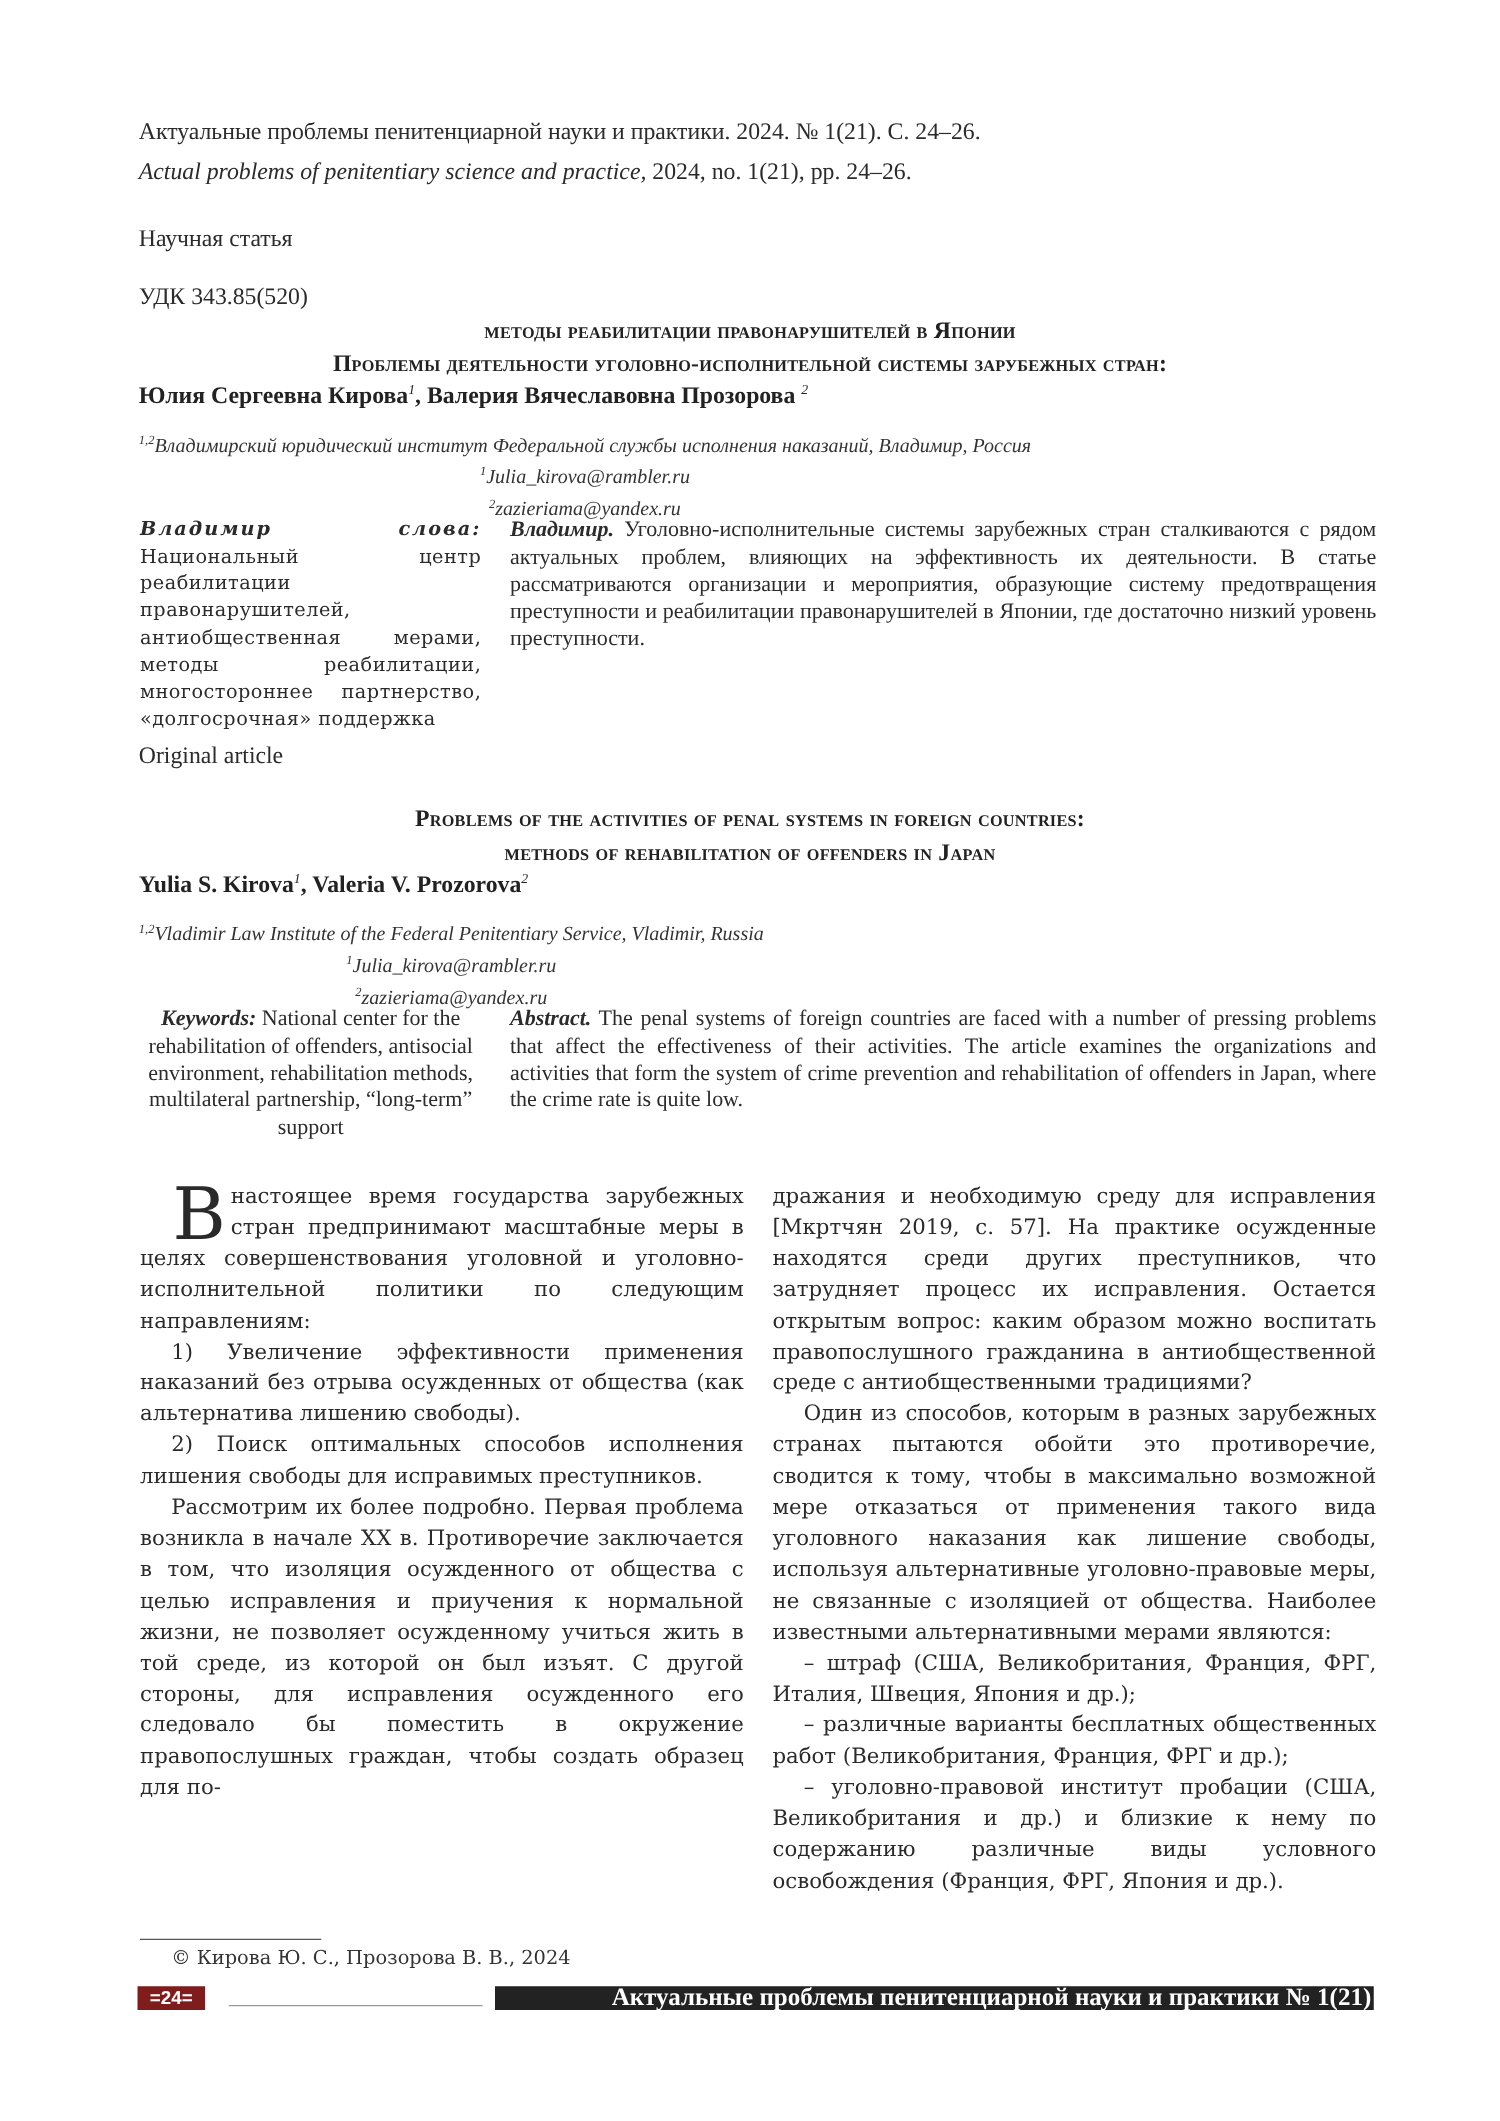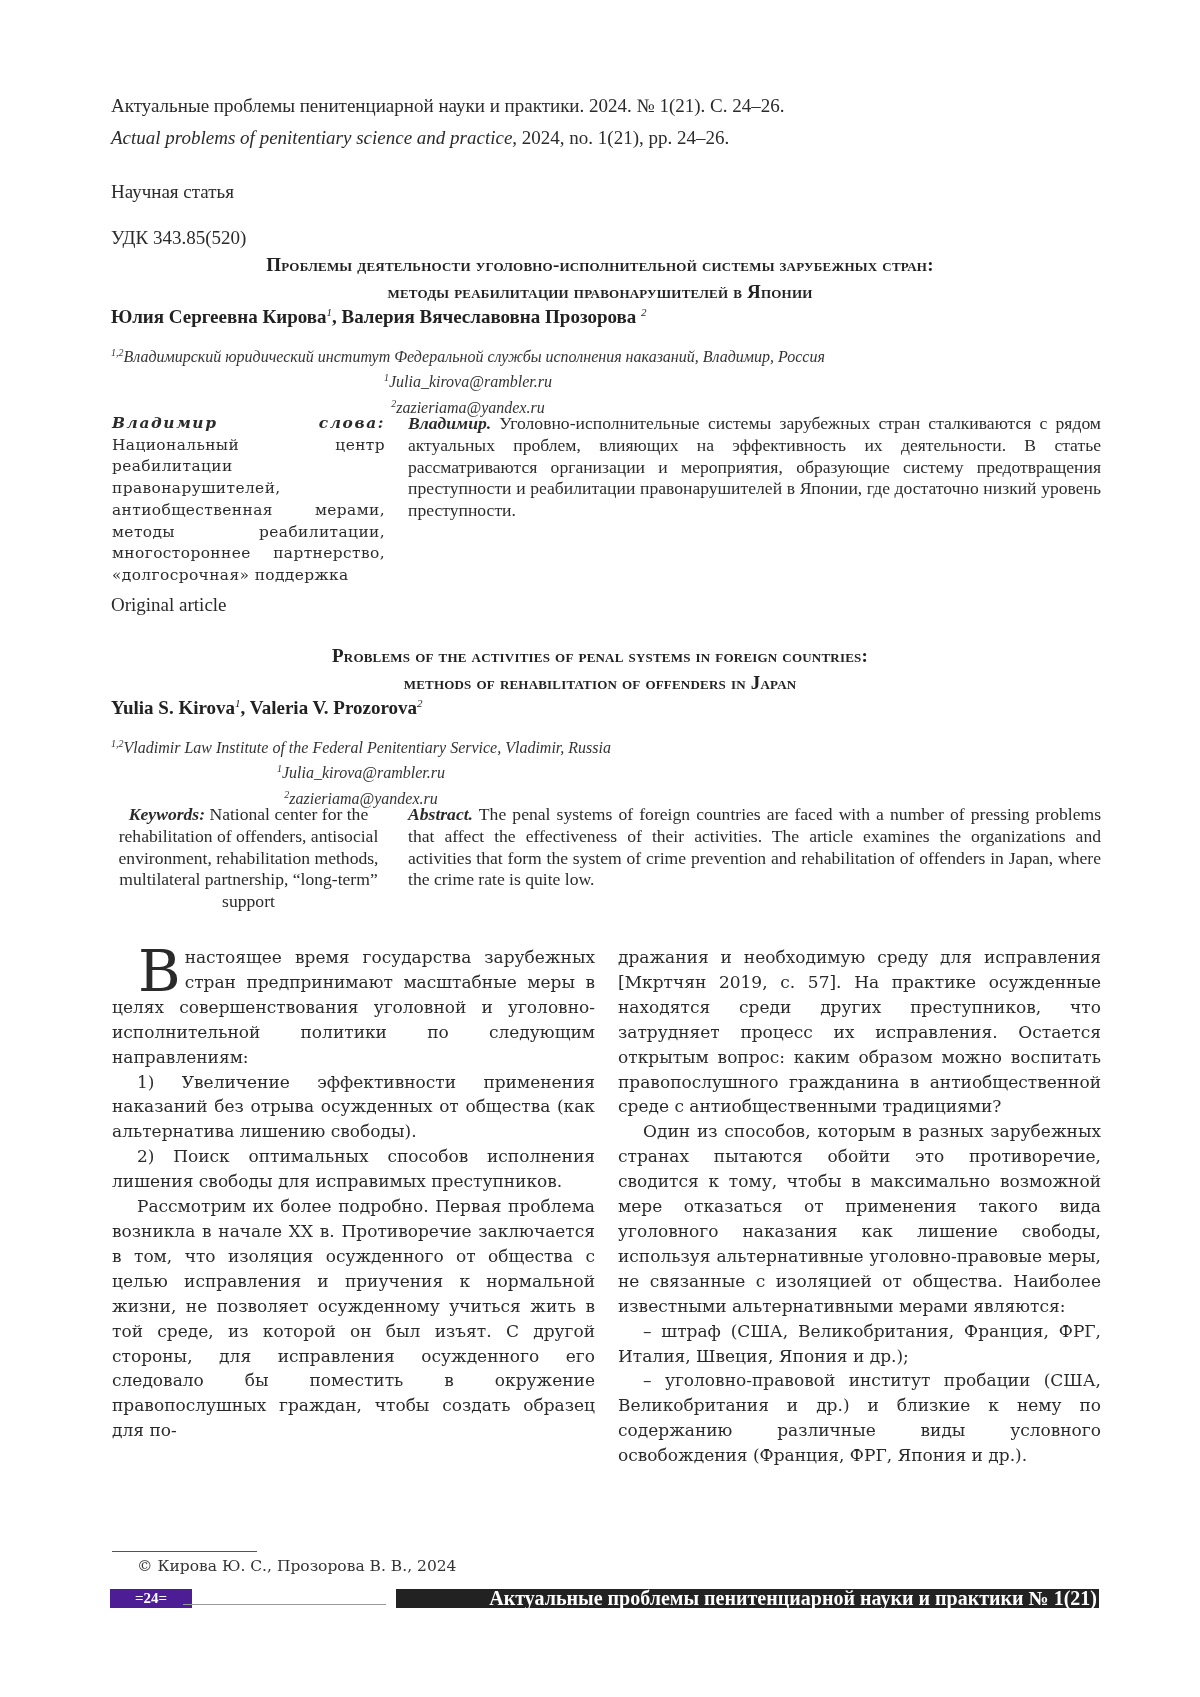--- a/index.html
+++ b/index.html
@@ -46,42 +46,42 @@
   }
   .col p { margin: 0; }
   .col p.ind { text-indent: 25px; }
   .dropcap {
     float: left; font-size: 58px; line-height: 48px; margin: 2px 4px -2px 26px;
     font-family: "DejaVu Serif", serif; color: #2a2a2a;
   }
   .fn-rule { left: 112px; top: 1551px; width: 145px; height: 1px; background: #555; }
   .fn-text { left: 137px; top: 1557px; font-family: "DejaVu Serif", serif; font-size: 15.5px; color: #333; }
   .pgnum {
-    left: 110px; top: 1589px; width: 82px; height: 19px; background: #4c1d95;
-    color: #fff; font-family: Liberation Serif, serif; font-weight: bold; font-size: 15px;
+    left: 110px; top: 1589px; width: 54px; height: 19px; background: #7f1d1d;
+    color: #fff; font-family: Liberation Sans, sans-serif; font-weight: bold; font-size: 15px;
     line-height: 19px; text-align: center;
   }
   .pg-line { left: 183px; top: 1604px; width: 203px; height: 1px; background: #999; }
   .journal-bar {
     left: 396px; top: 1589px; width: 703px; height: 19px; background: #222;
     color: #fff; font-family: "Liberation Serif", serif; font-weight: bold; font-size: 20px;
     line-height: 19px; text-align: right; padding-right: 2px; box-sizing: border-box;
   }
 </style>
 </head>
 <body>
 
 <div class="abs hdr-line" style="top:94px;">Актуальные проблемы пенитенциарной науки и практики. 2024. № 1(21). С. 24–26.</div>
 <div class="abs hdr-line" style="top:126px;"><i>Actual problems of penitentiary science and practice,</i><span> 2024, no. 1(21), pp. 24–26.</span></div>
 <div class="abs hdr-line" style="top:180px;">Научная статья</div>
 <div class="abs hdr-line" style="top:216px;margin-top:10px;">УДК 343.85(520)</div>
 
 <div class="abs title" style="top:251px;">
+  <div>методы реабилитации правонарушителей в Японии</div>
   <div>Проблемы деятельности уголовно-исполнительной системы зарубежных стран:</div>
-  <div>методы реабилитации правонарушителей в Японии</div>
 </div>
 <div class="abs authors" style="top:306px;">
   <span>Юлия Сергеевна Кирова</span><sup>1</sup><span>, </span><span>Валерия Вячеславовна Прозорова </span><sup>2</sup>
 </div>
 <div class="abs affil" style="top:342px;">
   <div><sup>1,2</sup><span>Владимирский юридический институт Федеральной службы исполнения наказаний, Владимир, Россия</span></div>
   <div><sup>1</sup><span>Julia_kirova@rambler.ru</span></div>
   <div><sup>2</sup><span>zazieriama@yandex.ru</span></div>
 </div>
 <div class="abs kw" style="top:413px;"><b>Владимир слова:</b><span> Национальный центр реабилитации правонарушителей, антиобщественная мерами, методы реабилитации, многостороннее партнерство, «долгосрочная» поддержка</span></div>
@@ -106,20 +106,21 @@
 <div class="abs col" style="left:112px; top:945px;">
   <p><span class="dropcap">В</span><span>настоящее время государства зарубежных стран предпринимают масштабные меры в целях совершенствования уголовной и уголовно-исполнительной политики по следующим направлениям:</span></p>
   <p class="ind">1) Увеличение эффективности применения наказаний без отрыва осужденных от общества (как альтернатива лишению свободы).</p>
   <p class="ind">2) Поиск оптимальных способов исполнения лишения свободы для исправимых преступников.</p>
   <p class="ind">Рассмотрим их более подробно. Первая проблема возникла в начале XX в. Противоречие заключается в том, что изоляция осужденного от общества с целью исправления и приучения к нормальной жизни, не позволяет осужденному учиться жить в той среде, из которой он был изъят. С другой стороны, для исправления осужденного его следовало бы поместить в окружение правопослушных граждан, чтобы создать образец для по-</p>
 </div>
 <div class="abs col" style="left:618px; top:945px;">
   <p>дражания и необходимую среду для исправления [Мкртчян 2019, с. 57]. На практике осужденные находятся среди других преступников, что затрудняет процесс их исправления. Остается открытым вопрос: каким образом можно воспитать правопослушного гражданина в антиобщественной среде с антиобщественными традициями?</p>
   <p class="ind">Один из способов, которым в разных зарубежных странах пытаются обойти это противоречие, сводится к тому, чтобы в максимально возможной мере отказаться от применения такого вида уголовного наказания как лишение свободы, используя альтернативные уголовно-правовые меры, не связанные с изоляцией от общества. Наиболее известными альтернативными мерами являются:</p>
   <p class="ind">– штраф (США, Великобритания, Франция, ФРГ, Италия, Швеция, Япония и др.);</p>
+  <p class="ind">– различные варианты бесплатных общественных работ (Великобритания, Франция, ФРГ и др.);</p>
   <p class="ind">– уголовно-правовой институт пробации (США, Великобритания и др.) и близкие к нему по содержанию различные виды условного освобождения (Франция, ФРГ, Япония и др.).</p>
 </div>
 
 <div class="abs fn-rule"></div>
 <div class="abs fn-text">© Кирова Ю. С., Прозорова В. В., 2024</div>
 
 <div class="abs pgnum">=24=</div>
 <div class="abs pg-line"></div>
 <div class="abs journal-bar">Актуальные проблемы пенитенциарной науки и практики № 1(21)</div>
 

